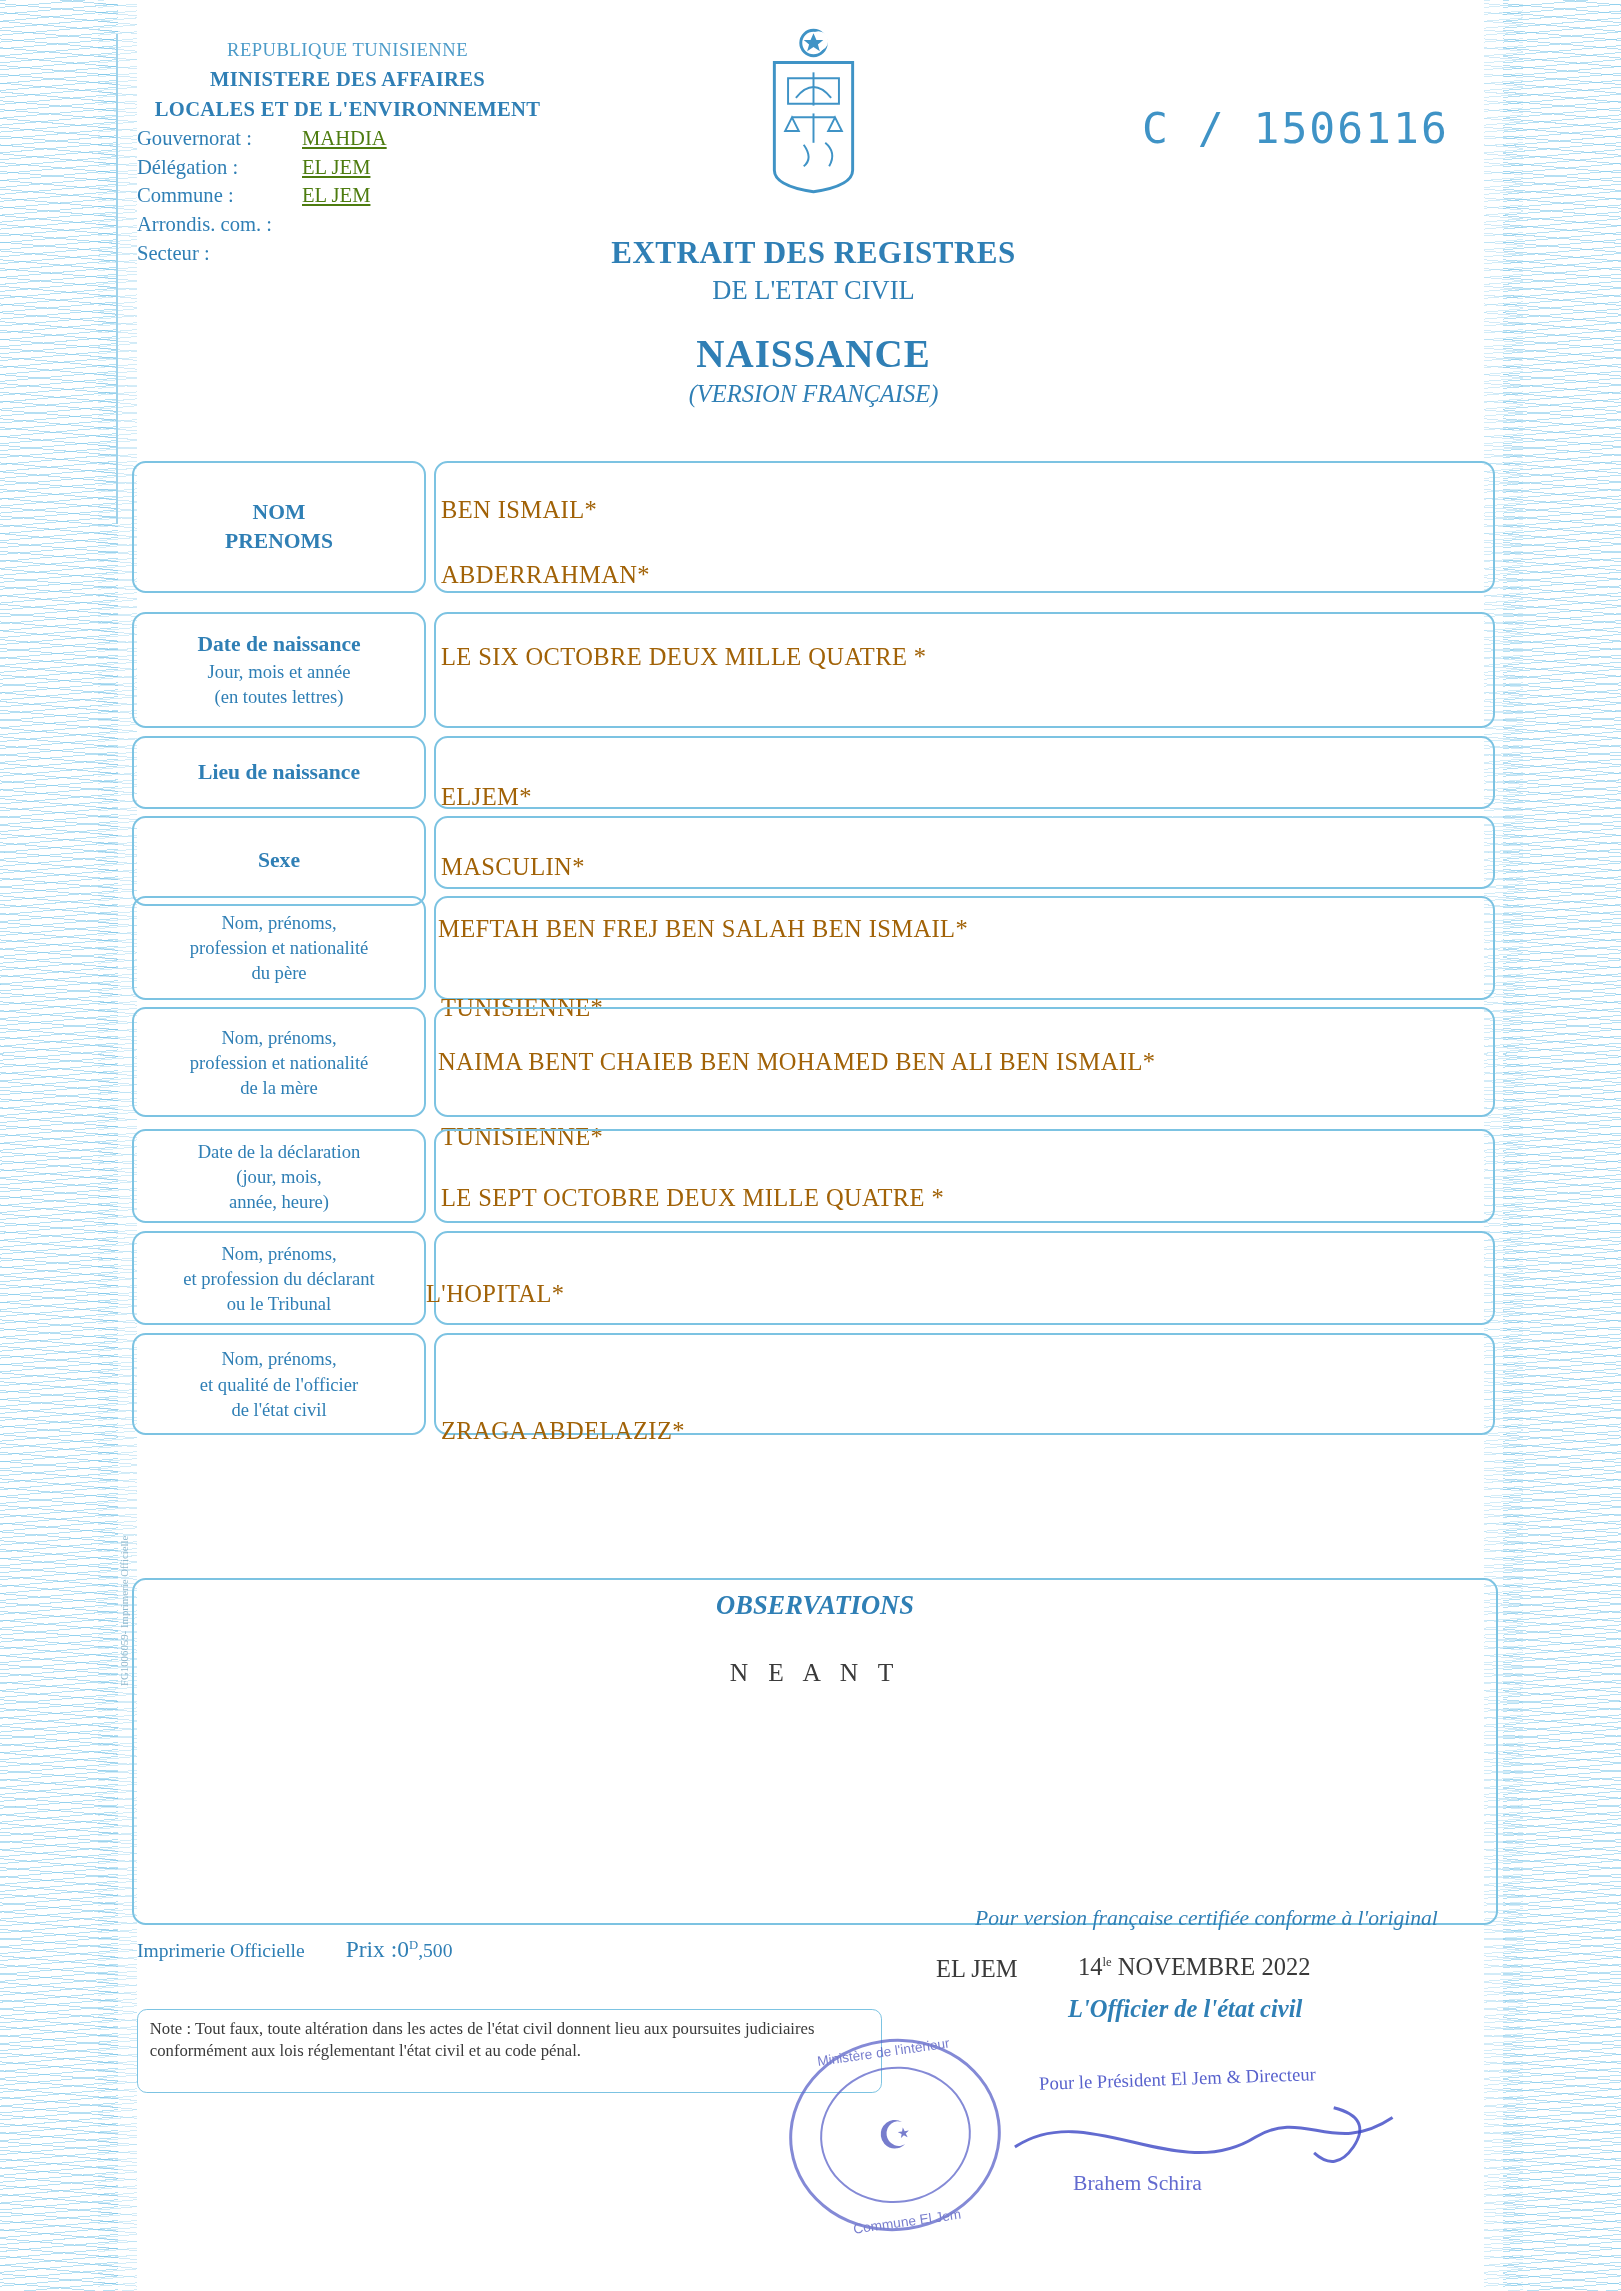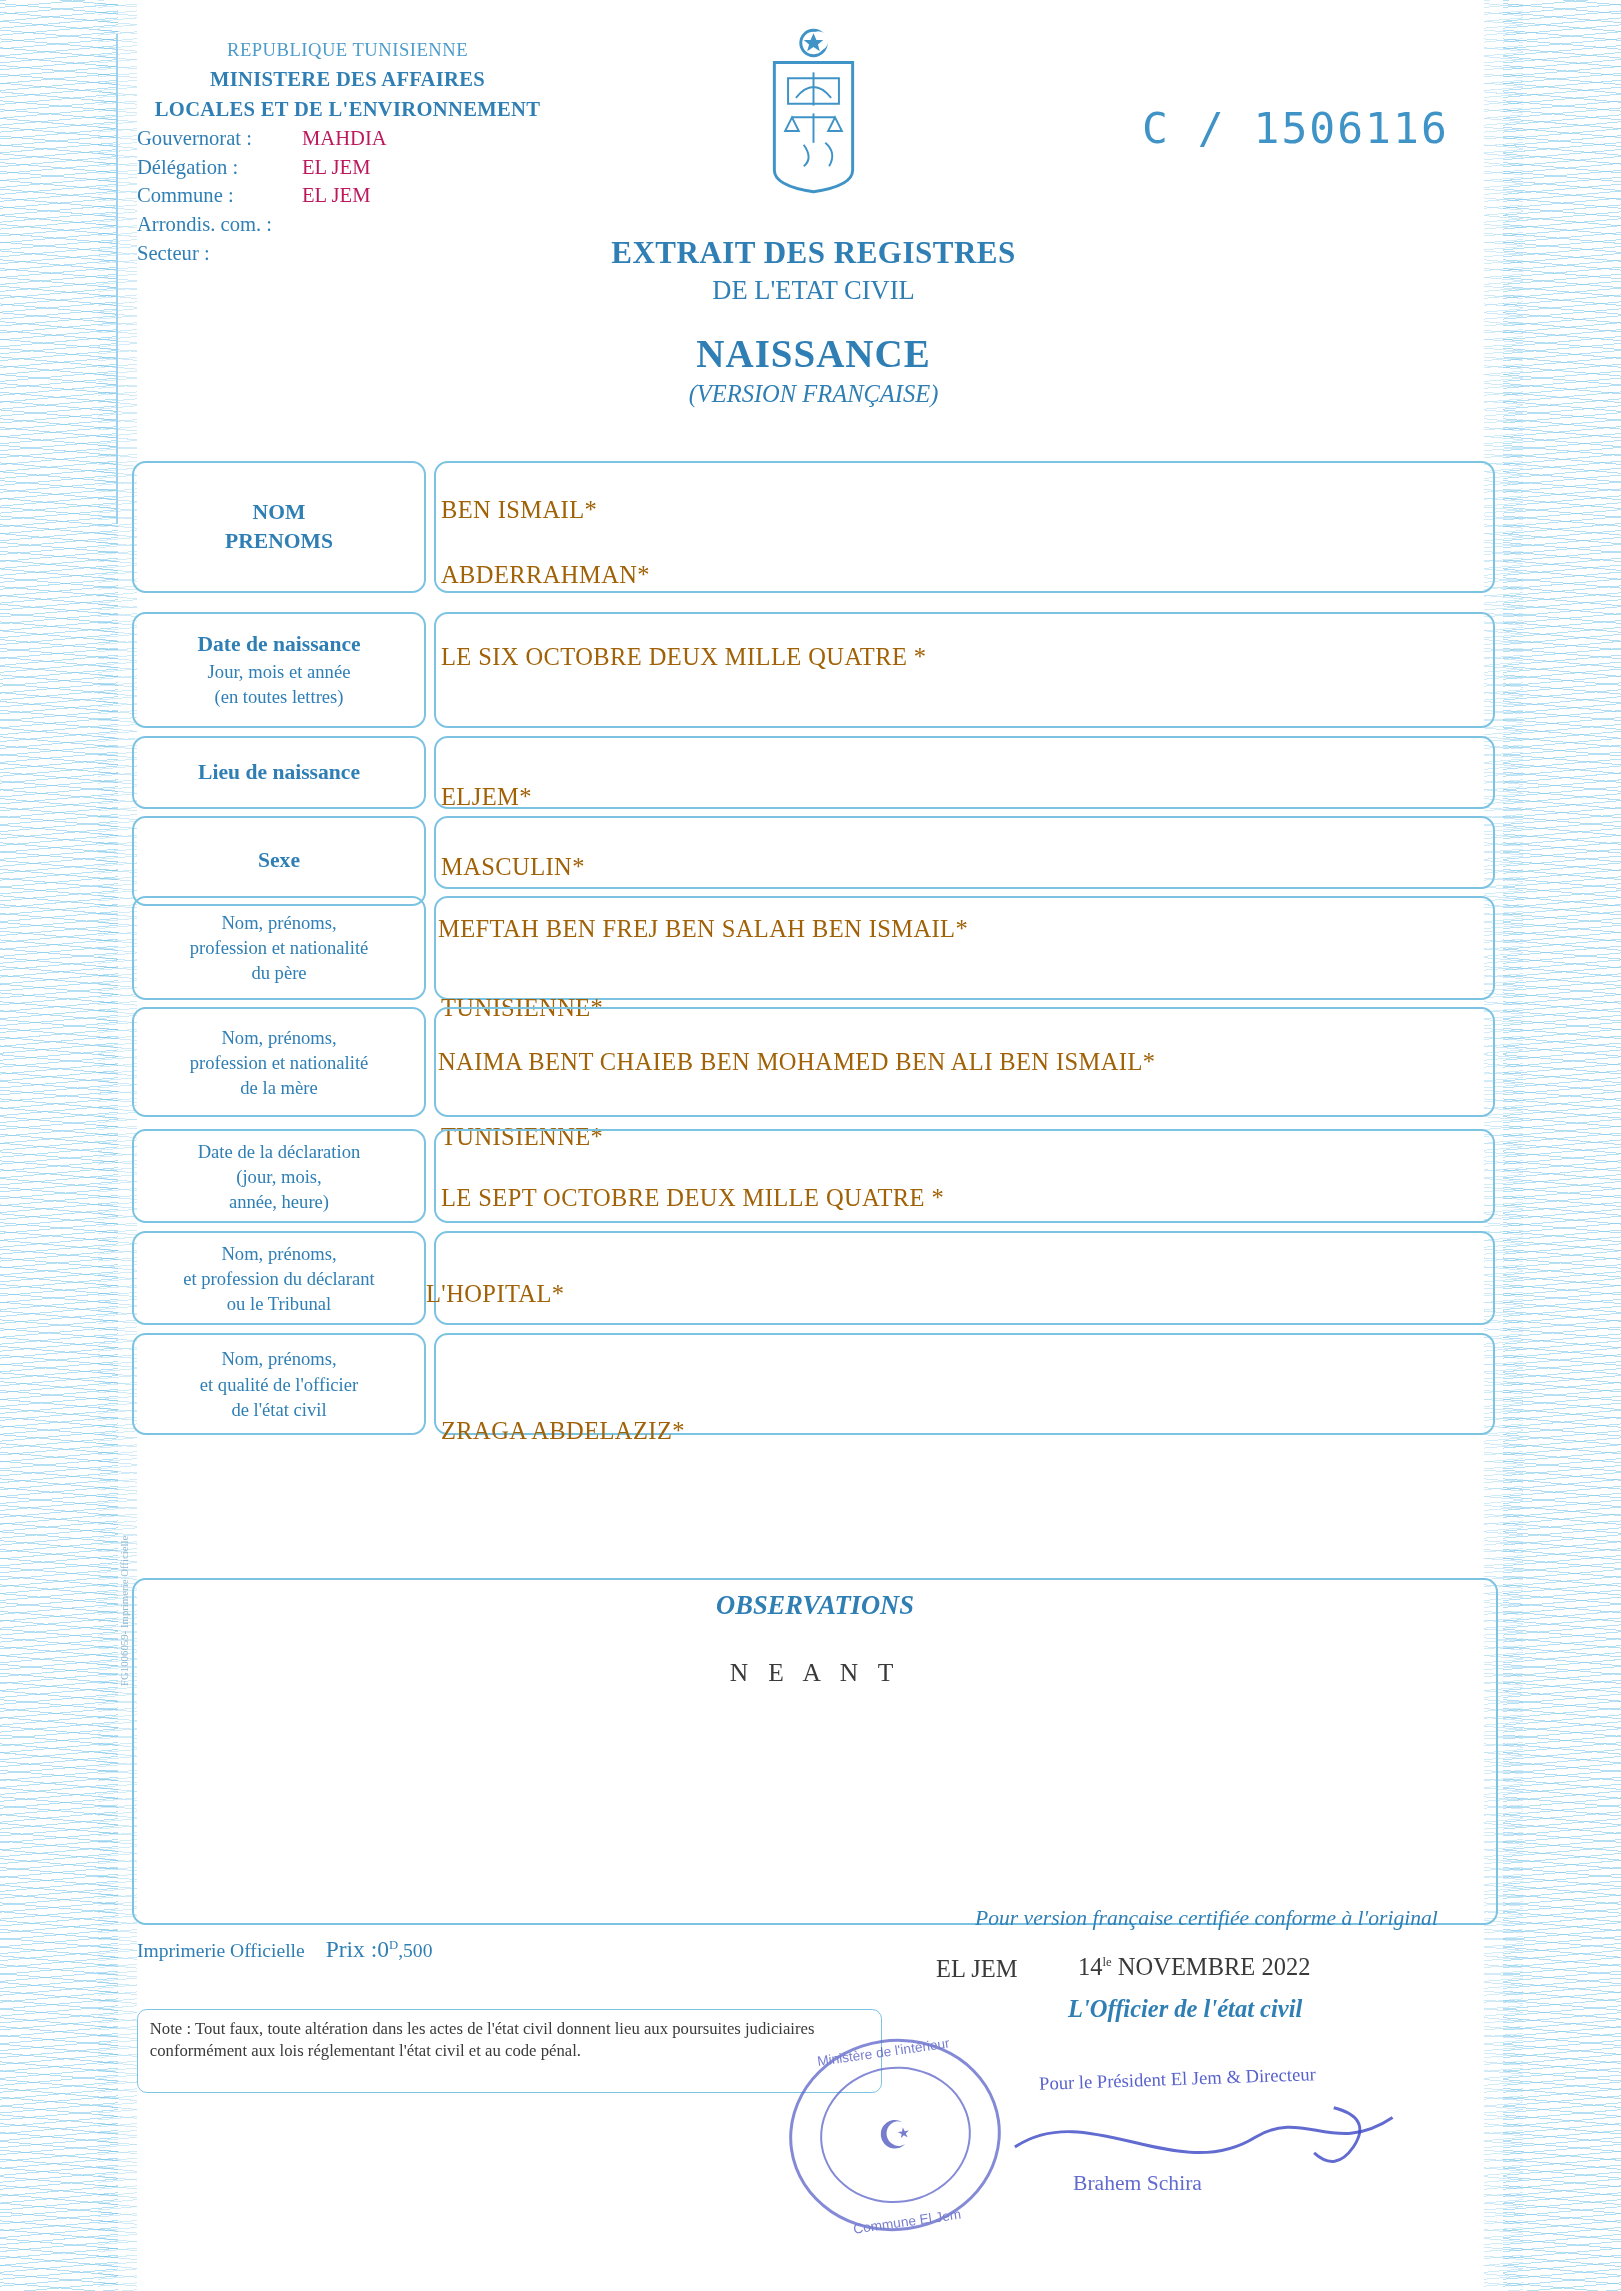--- a/index.html
+++ b/index.html
@@ -38,21 +38,21 @@
   }
 
   .sheet{position:absolute;left:0;top:0;width:1621px;height:2292px;}
 
   
   .hdr-left{position:absolute;left:137px;top:39px;width:421px;}
   .hdr-left .l1{font-size:18.6px;letter-spacing:0.5px;color:#4c9bc9;text-align:center;}
   .hdr-left .l2,.hdr-left .l3{font-weight:bold;font-size:20.6px;color:#2f7fb5;text-align:center;margin-top:6.9px;letter-spacing:0.3px;}
   .fieldrow{font-size:20.6px;margin-top:5.9px;display:flex;}
   .fieldrow .lab{min-width:165px;}
-  .fieldrow .val{color:#be185d;font-family:"Liberation Serif",serif;}
+  .fieldrow .val{color:#4d7c0f;font-family:"Liberation Serif",serif;text-decoration:underline;}
 
   .vert-rule{position:absolute;left:116px;top:34px;width:2px;height:490px;background:#9fd2ea;}
 
   
   .emblem{position:absolute;left:745px;top:27.4px;width:137px;height:157px;}
 
   .title-block{position:absolute;left:549px;top:235px;width:529px;text-align:center;}
   .t1{font-weight:bold;font-size:31px;letter-spacing:0.5px;}
   .t2{font-size:26.5px;margin-top:3.9px;}
   .t3{font-weight:bold;font-size:39px;margin-top:25.5px;letter-spacing:1px;}
@@ -86,21 +86,21 @@
   
   .obs{
     position:absolute;left:132px;top:1578px;width:1362px;height:343px;
     border:2px solid #7cc3e2;border-radius:13.7px;
   }
   .obs .title{position:absolute;top:9.8px;left:0;right:0;text-align:center;font-style:italic;font-weight:bold;font-size:26.5px;}
   .obs .neant{position:absolute;top:78px;left:0;right:0;text-align:center;font-size:25.5px;letter-spacing:6.9px;color:#3a3a3a;}
 
   
   .foot-price{position:absolute;left:137px;top:1936px;font-size:19.6px;}
-  .foot-price .pr{font-size:23.5px;color:#2f7fb5;margin-left:16px;}
+  .foot-price .pr{font-size:23.5px;color:#2f7fb5;margin-left:36px;}
   .sup{font-size:12.7px;vertical-align:super;}
   .conform{position:absolute;left:975px;top:1906px;font-style:italic;font-size:21.6px;}
   .place{position:absolute;left:936px;top:1955px;font-size:24.5px;color:#3a3a3a;}
   .datev{position:absolute;left:1078px;top:1953px;font-size:24.5px;color:#3a3a3a;}
   .officier{position:absolute;left:1068px;top:1995px;font-style:italic;font-weight:bold;font-size:24.5px;text-align:center;}
 
   .note{
     position:absolute;left:137px;top:2009px;width:745px;height:84px;
     border:1px solid #7cc3e2;border-radius:9.8px;padding:7.8px 11.8px;box-sizing:border-box;
     font-size:16.7px;line-height:1.35;color:#3a3a3a;

